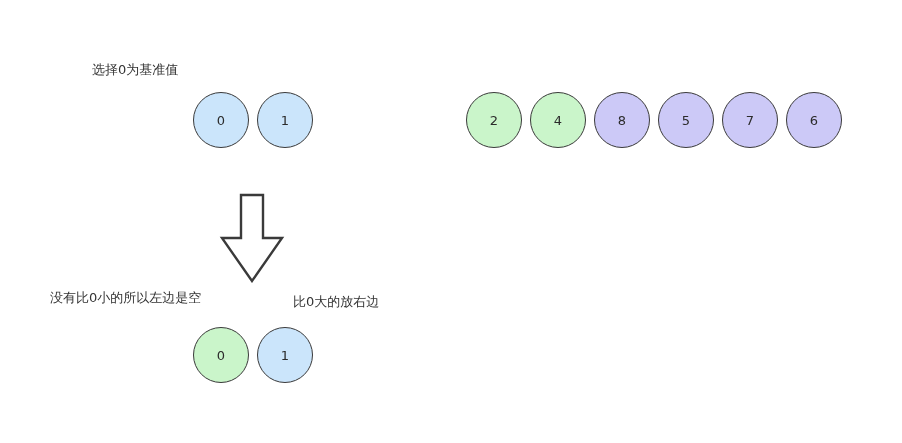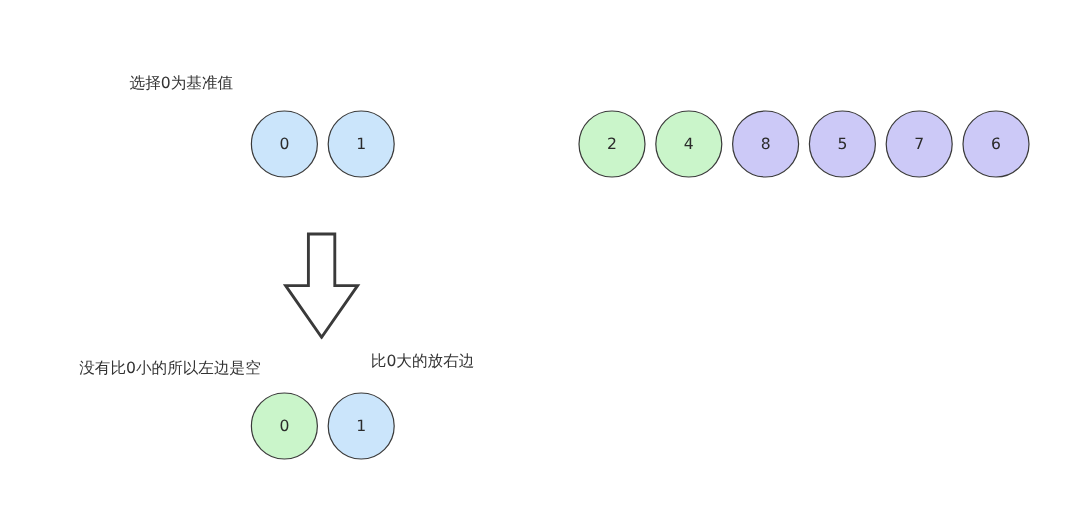--- a/index.html
+++ b/index.html
@@ -14,21 +14,20 @@
     overflow: hidden;
     font-family: "DejaVu Sans", "Liberation Sans", sans-serif;
     color: #2b2b2b;
   }
   .canvas {
     position: absolute;
     left: 0;
     top: 0;
     width: 714px;
     height: 443px;
-    margin-left: 16px;
   }
   .label {
     position: absolute;
     font-size: 13px;
     line-height: 15px;
     color: #333333;
     white-space: nowrap;
     letter-spacing: 0px;
   }
   .node-row {
@@ -59,21 +58,21 @@
     position: absolute;
   }
 </style>
 </head>
 <body>
 
 <div class="canvas">
 
   <div class="label" style="left:92px; top:62px;">选择0为基准值</div>
 
-  <div class="label" style="left:50px; top:300px;">没有比0小的所以左边是空</div>
+  <div class="label" style="left:50px; top:290px;">没有比0小的所以左边是空</div>
 
   <div class="label" style="left:293px; top:294px;">比0大的放右边</div>
 
   <div class="node-row" style="left:193px; top:92px;">
     <div class="node blue">
       <span>0</span>
     </div>
     <div class="node blue">
       <span>1</span>
     </div>

